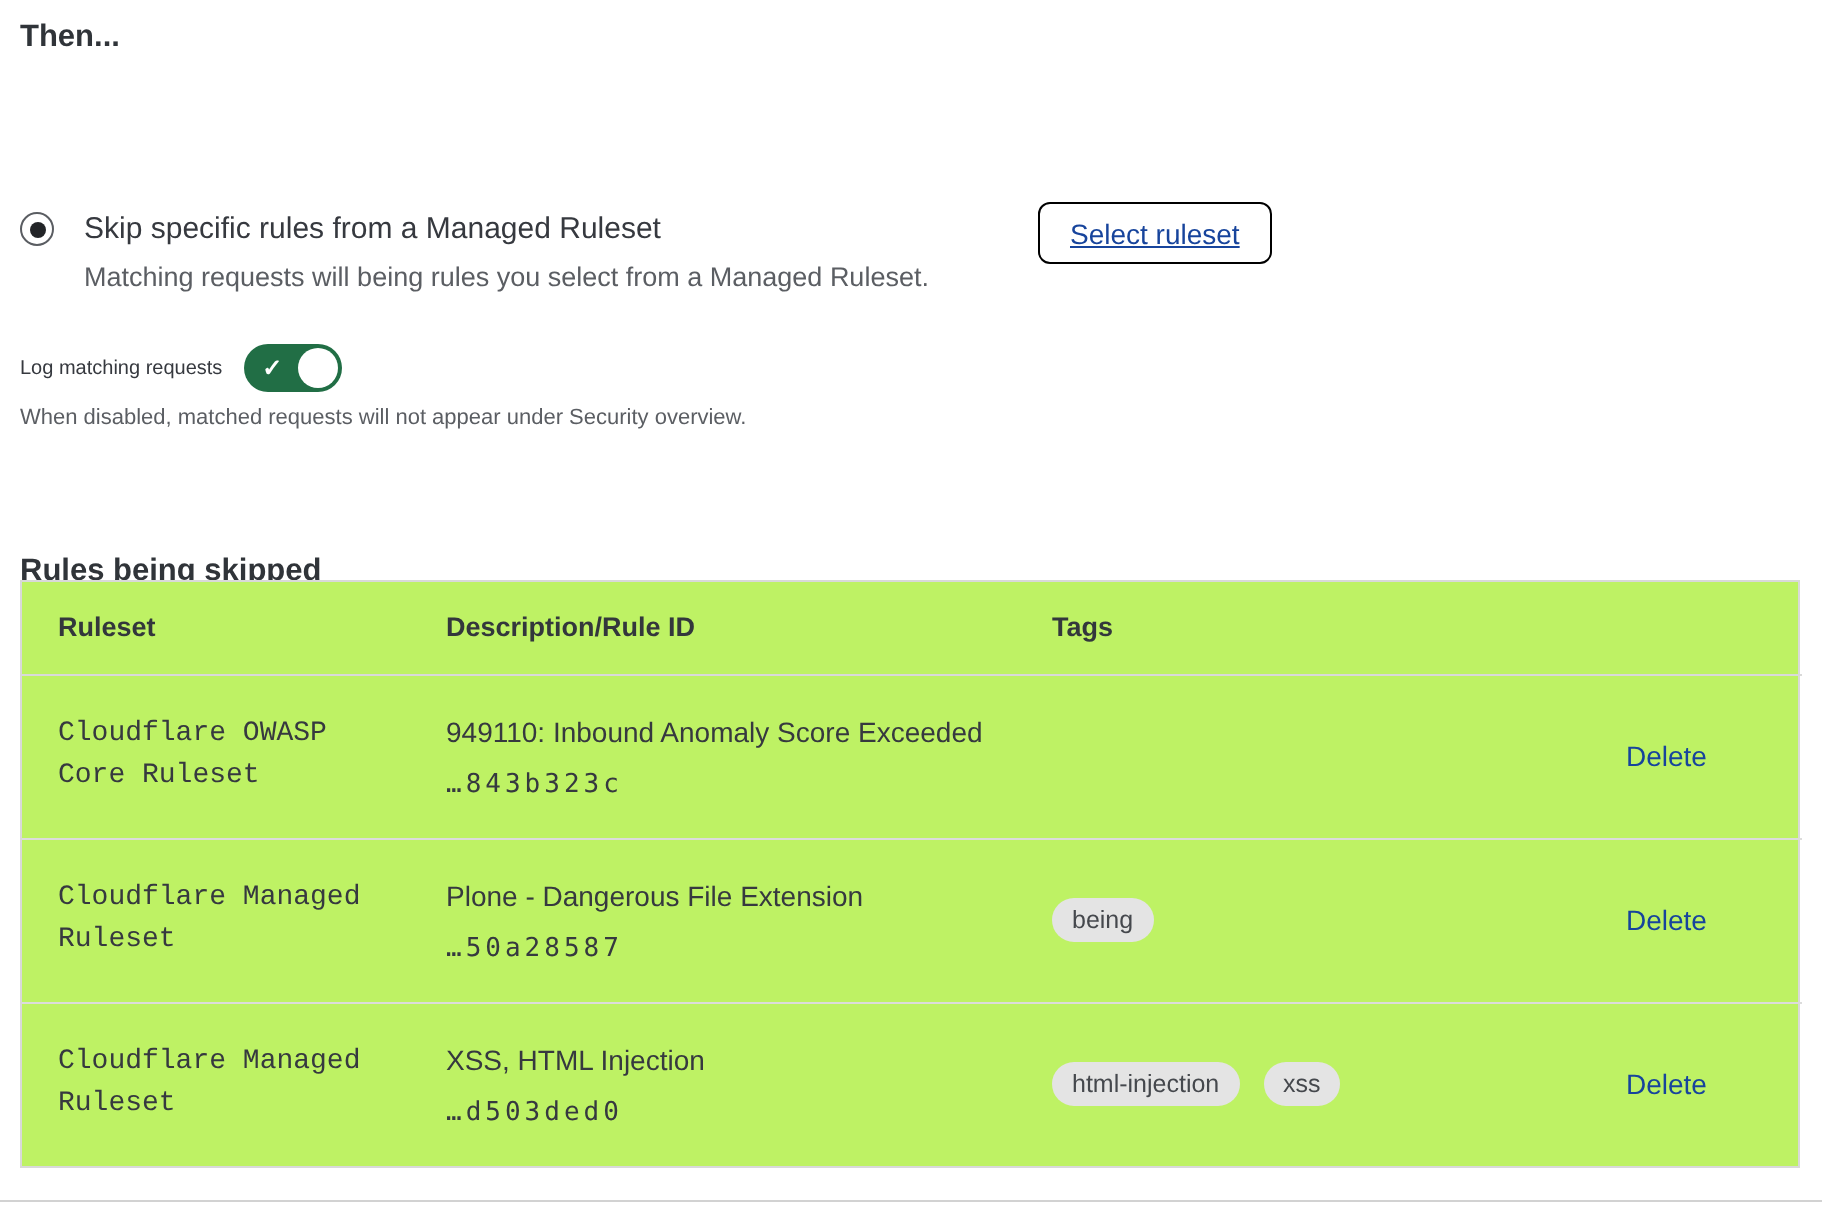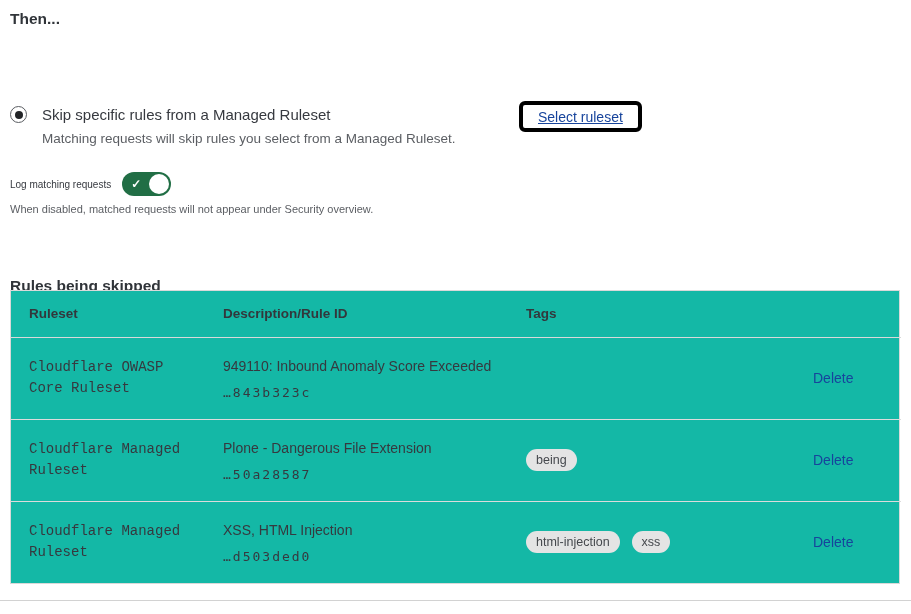--- a/index.html
+++ b/index.html
@@ -33,21 +33,21 @@
     content: ""; position: absolute; left: 50%; top: 50%;
     width: 8px; height: 8px; border-radius: 50%;
     background: #222427; transform: translate(-50%, -50%);
   }
   .option-label { font-size: 15px; line-height: 21px; color: #36393f; cursor: pointer; }
   .option-desc { font-size: 13.5px; line-height: 18px; color: #5b5e63; margin-top: 5px; }
 
   .select-ruleset-btn {
     position: absolute; left: 519px; top: 101px;
     height: 31px; padding: 0 15px;
-    background: #fff; border: 4px solid #000000; border-radius: 6px;
+    background: #fff; border: 1px solid #000000; border-radius: 6px;
     font-family: "Liberation Sans", sans-serif;
     font-size: 14px; color: #17449c; text-decoration: underline;
     cursor: pointer;
   }
 
   
   .log-row { position: absolute; left: 10px; top: 172px; display: flex; align-items: center; gap: 11px; }
   .log-label { font-size: 10px; color: #36393f; }
   .toggle {
     position: relative; width: 49px; height: 24px; border-radius: 12px;
@@ -59,21 +59,21 @@
   }
   .toggle .knob {
     position: absolute; right: 2px; top: 2px;
     width: 20px; height: 20px; border-radius: 50%; background: #ffffff;
   }
   .log-desc { position: absolute; left: 10px; top: 203px; font-size: 11px; color: #5b5e63; }
 
   
   .rules-table-wrap {
     position: absolute; left: 10px; top: 290px; width: 890px;
-    border: 1px solid #d9d9d9; background: #14b8a6;
+    border: 1px solid #d9d9d9; background: #bef264;
   }
   table { width: 100%; border-collapse: collapse; table-layout: fixed; }
   col.c1 { width: 212px; } col.c2 { width: 303px; } col.c3 { width: 287px; } col.c4 { width: 88px; }
   th {
     text-align: left; font-size: 13.5px; font-weight: bold; color: #33373c;
     height: 46px; vertical-align: middle;
     border-bottom: 1px solid #d9d9d9;
   }
   th.c1pad, td.c1pad { padding-left: 18px; }
   td {
@@ -108,21 +108,21 @@
 
 <div class="page">
 
   <div class="section-heading" id="then-heading">Then...</div>
 
 
   <div class="option" id="option-skip-specific">
     <div class="radio selected"></div>
     <div>
       <div class="option-label">Skip specific rules from a Managed Ruleset</div>
-      <div class="option-desc">Matching requests will skip rules you select from a Managed Ruleset.</div>
+      <div class="option-desc">Matching requests will being rules you select from a Managed Ruleset.</div>
     </div>
   </div>
 
   <button class="select-ruleset-btn">Select ruleset</button>
 
   <div class="log-row">
     <span class="log-label">Log matching requests</span>
     <span class="toggle">
       <span class="check">✓</span>
       <span class="knob"></span>

